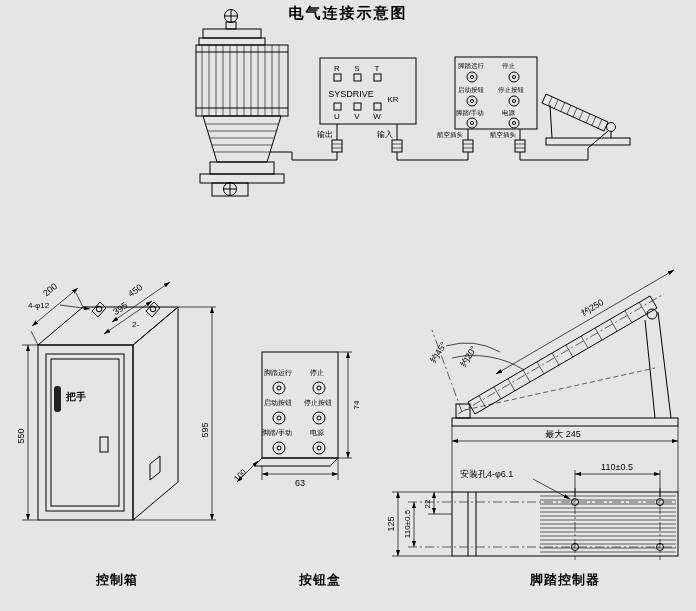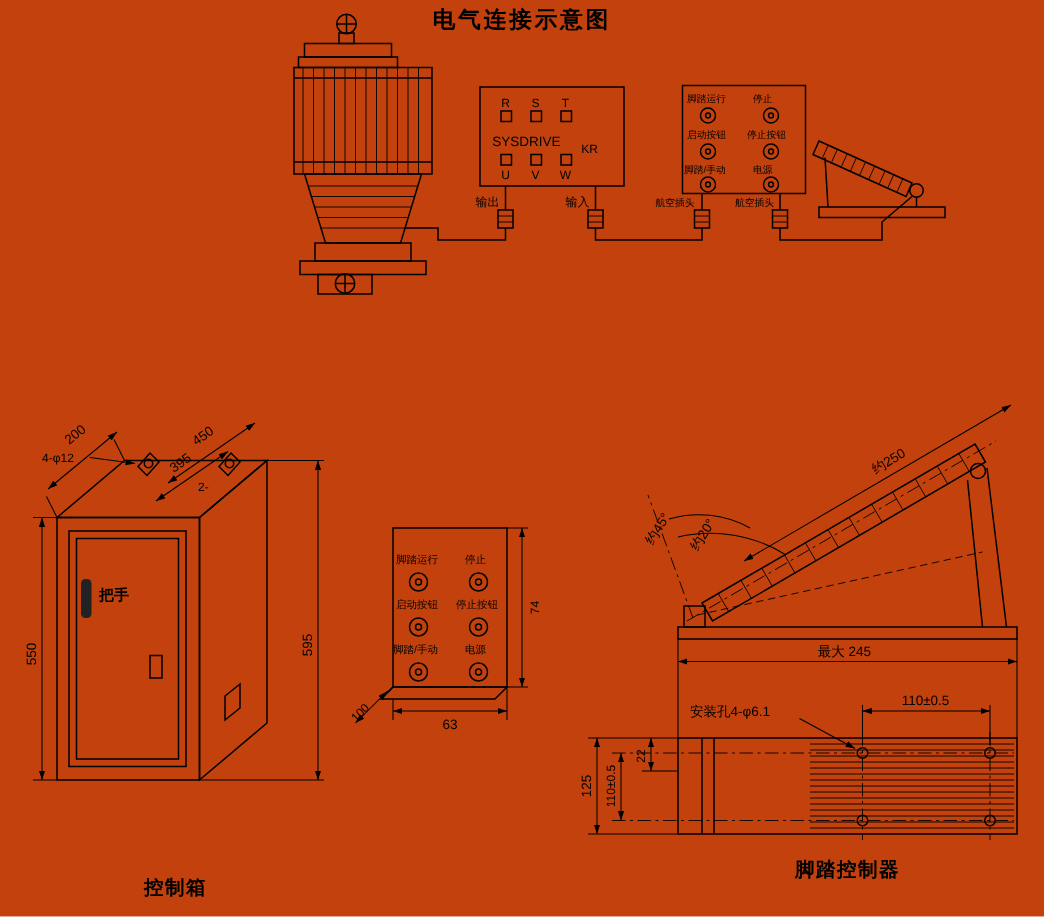--- a/index.html
+++ b/index.html
@@ -1,23 +1,23 @@
 <!DOCTYPE html>
 <html><head>
 <meta charset="utf-8">
 <style>
   html,body{margin:0;padding:0;background:#fff;}
-  .canvas{position:relative;width:696px;height:611px;background:#c2410c;overflow:hidden;
+  .canvas{position:relative;width:696px;height:611px;background:#e5e5e5;overflow:hidden;
           font-family:"Liberation Sans","DejaVu Sans",sans-serif;color:#000;}
   .title{position:absolute;left:0;right:0;text-align:center;font-weight:bold;
          font-size:15px;letter-spacing:2px;}
   .t-elec{top:4px;}
   .t-outline{top:246px;}
   .caption{position:absolute;font-size:13px;font-weight:600;text-align:center;letter-spacing:1px;}
-  .cap-a{left:57px;top:571px;width:120px;margin-top:12px;}
+  .cap-a{left:57px;top:571px;width:120px;}
   .cap-b{left:260px;top:571px;width:120px;}
   .cap-c{left:498px;top:571px;width:134px;text-align:center;}
   svg{position:absolute;left:0;top:0;}
   svg .ln{stroke:#000;fill:none;stroke-width:1;}
   svg .thin{stroke:#000;fill:none;stroke-width:.6;}
   svg .dim{stroke:#000;fill:none;stroke-width:.7;}
   svg .cdash{stroke-dasharray:9 3 2 3;}
   svg .dash{stroke-dasharray:5 3;}
   svg text{font-family:"Liberation Sans","DejaVu Sans",sans-serif;fill:#000;}
   .t65{font-size:6.5px;}.t7{font-size:7px;}.t8{font-size:8px;}.t9{font-size:9px;}
@@ -242,15 +242,16 @@
       <line class="dim" x1="434" y1="492" x2="434" y2="514" marker-start="url(#ar)" marker-end="url(#ar)"></line>
       <text class="t8 mid" x="430" y="504" transform="rotate(-90 430 504)">22</text>
       <line class="dim" x1="414" y1="502" x2="414" y2="547" marker-start="url(#ar)" marker-end="url(#ar)"></line>
       <text class="t8 mid" x="410" y="524" transform="rotate(-90 410 524)">110±0.5</text>
       <line class="dim" x1="398" y1="492" x2="398" y2="556" marker-start="url(#ar)" marker-end="url(#ar)"></line>
       <text class="t9 mid" x="394" y="524" transform="rotate(-90 394 524)">125</text>
     </g>
   </svg>
 
   <div class="caption cap-a">控制箱</div>
+  <div class="caption cap-b">按钮盒</div>
   <div class="caption cap-c">脚踏控制器</div>
 
 </div>
 
 </body></html>

